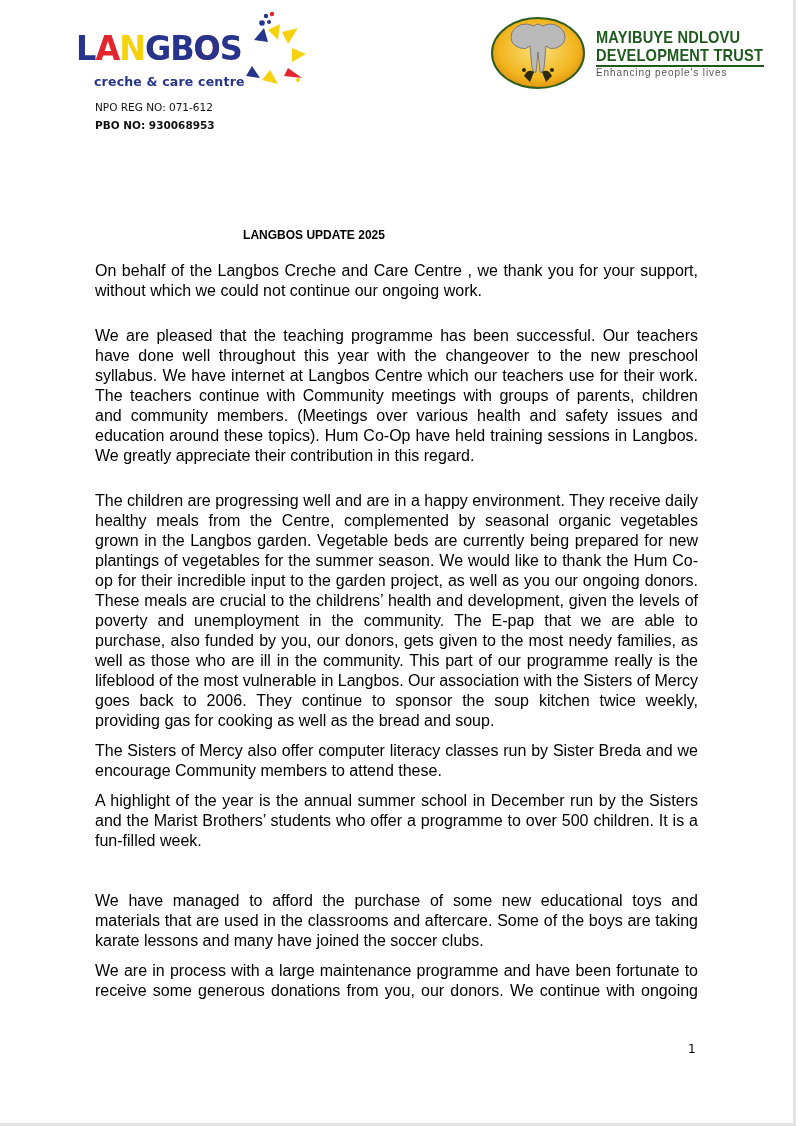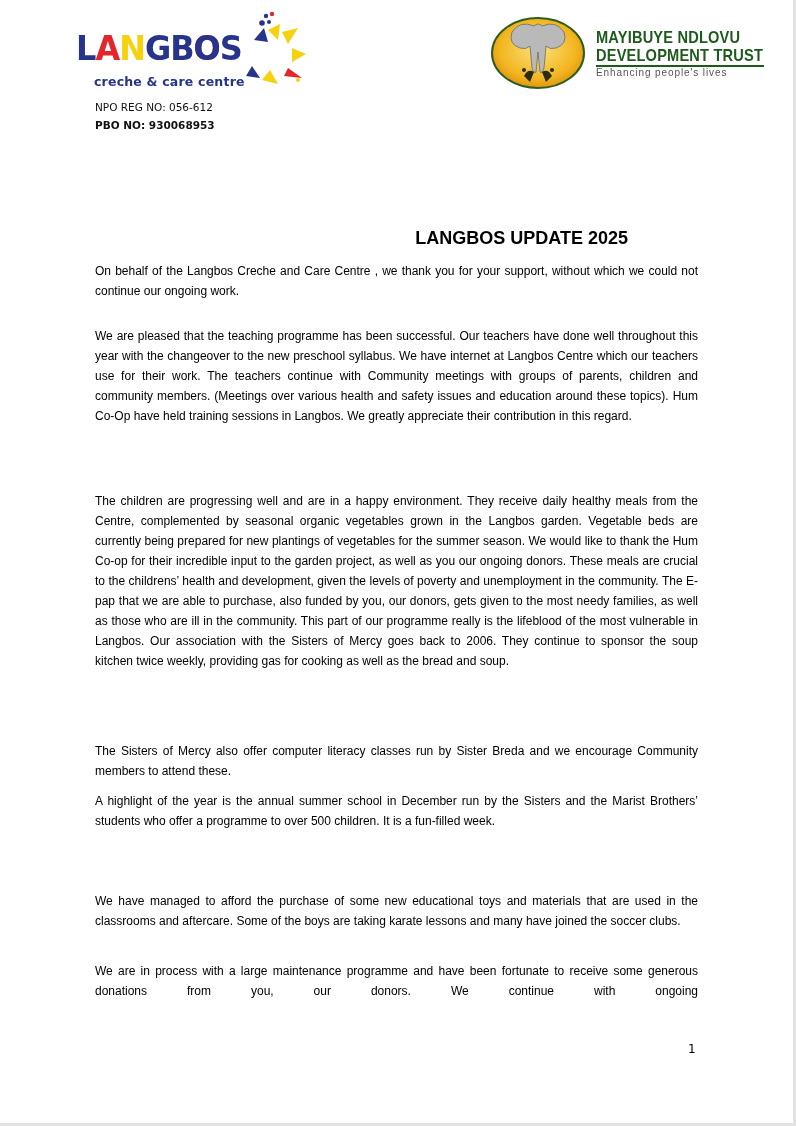--- a/index.html
+++ b/index.html
@@ -28,25 +28,25 @@
   .my-name2 { top: 34px; }
   .my-rule { position: absolute; left: 108px; top: 53px; width: 168px; height: 2px; background: #1e5a1e; }
   .my-tag { position: absolute; left: 108px; top: 55px; font-family: Liberation Sans, sans-serif; font-size: 10px; color: #555; letter-spacing: 0.9px; white-space: nowrap; }
 
   
   .reg { position: absolute; left: 95px; font-family: "DejaVu Sans", sans-serif; font-size: 10.5px; color: #111; white-space: nowrap; }
   .reg1 { top: 101px; }
   .reg2 { top: 119px; font-weight: bold; }
 
   
-  .title { position: absolute; left: 0; width: 628px; top: 228px; text-align: right; font-weight: bold; font-size: 18px; }
+  .title { position: absolute; left: 0; width: 628px; top: 228px; text-align: center; font-weight: bold; font-size: 12px; }
 
   
   .para {
-    position: absolute; left: 95px; width: 603px; font-size: 12px; line-height: 20px;
+    position: absolute; left: 95px; width: 603px; font-size: 16px; line-height: 20px;
     text-align: justify; margin: 0;
   }
   .p1 { top: 261px; }
   .p2 { top: 326px; }
   .p3 { top: 491px; }
   .p4 { top: 741px; }
   .p5 { top: 791px; }
   .p6 { top: 891px; }
   .p7 { top: 961px; }
 
@@ -94,21 +94,21 @@
     <path d="M62 60 q-4 -8 -10 -4 l4 10 z" fill="#2b2b10"></path>
     <circle cx="34" cy="54" r="2" fill="#2b2b10"></circle>
     <circle cx="62" cy="54" r="2" fill="#2b2b10"></circle>
   </svg>
   <div class="my-name1">MAYIBUYE NDLOVU</div>
   <div class="my-name2">DEVELOPMENT TRUST</div>
   <div class="my-rule"></div>
   <div class="my-tag">Enhancing people's lives</div>
 </div>
 
-<div class="reg reg1">NPO REG NO: 056-612</div>
+<div class="reg reg1">NPO REG NO: 071-612</div>
 <div class="reg reg2">PBO NO: 930068953</div>
 
 <div class="title">LANGBOS UPDATE 2025</div>
 
 <p class="para p1">On behalf of the Langbos Creche and Care Centre , we thank you for your support, without which we could not continue our ongoing work.</p>
 <p class="para p2">We are pleased that the teaching programme has been successful.  Our teachers have done well throughout this year with the changeover to the new preschool syllabus.  We have internet at Langbos Centre which our teachers use for their work. The teachers continue with Community meetings with groups of parents, children and community members.  (Meetings over various health and safety issues and education around these topics). Hum Co-Op have held training sessions in Langbos. We greatly appreciate their contribution in this regard.</p>
 <p class="para p3">The children are progressing well and are in a happy environment. They receive daily healthy meals from the Centre, complemented by seasonal organic vegetables grown in the Langbos garden. Vegetable beds are currently being prepared for new plantings of vegetables for the summer season.  We would like to thank the Hum Co-op for their incredible input to the garden project, as well as you our ongoing donors.  These meals are crucial to the childrens’ health and development, given the levels of poverty and unemployment in the community. The E-pap that we are able to purchase, also funded by you, our donors, gets given to the most needy families, as well as those who are ill in the community.  This part of our programme really is the lifeblood of the most vulnerable in Langbos.   Our association with the Sisters of Mercy goes back to 2006.  They continue to sponsor the soup kitchen twice weekly, providing gas for cooking as well as the bread and soup.</p>
 <p class="para p4">The Sisters of Mercy also offer computer literacy classes run by Sister Breda and we encourage Community members to attend these.</p>
 <p class="para p5">A highlight of the year is the annual summer school in December run by the Sisters and the Marist Brothers’ students who offer a programme to over 500 children.  It is a fun-filled week.</p>
 <p class="para p6">We have managed to afford the purchase of some new educational toys and materials that are used in the classrooms and aftercare.  Some of the boys are taking karate lessons and many have joined the soccer clubs.</p>

